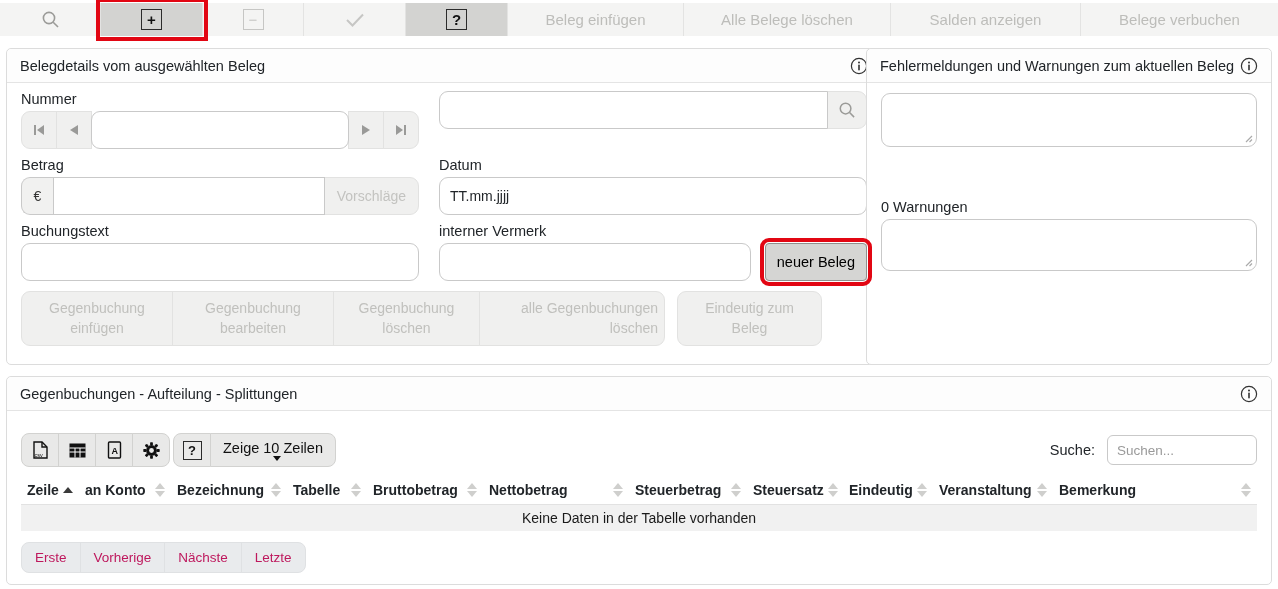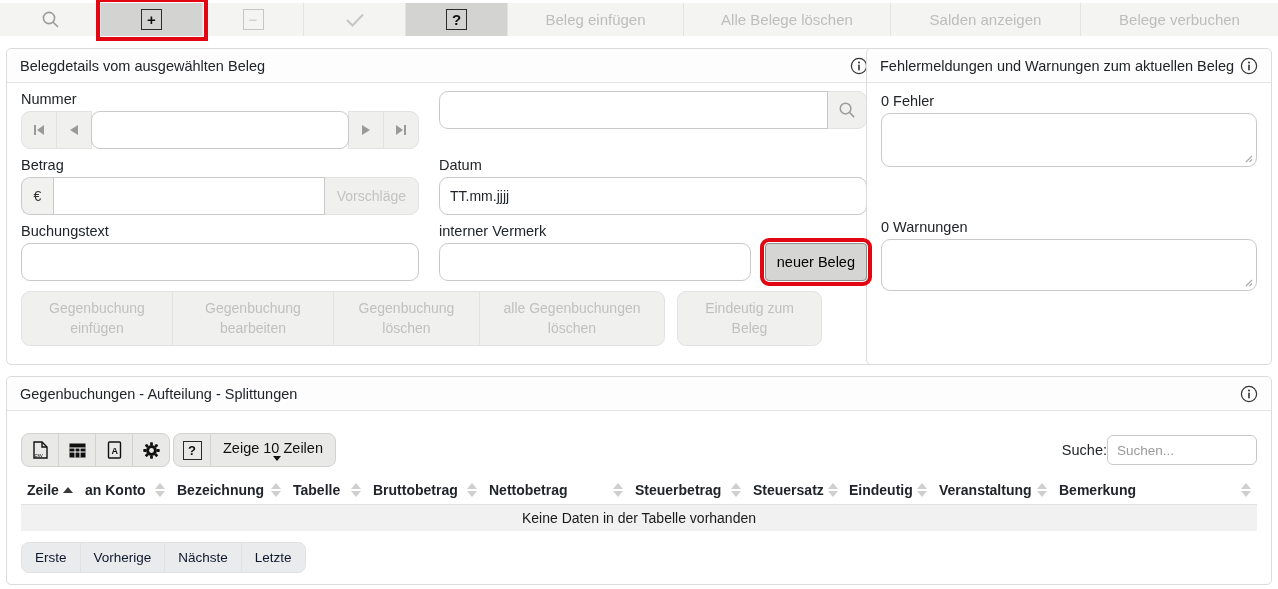--- a/index.html
+++ b/index.html
@@ -45,21 +45,21 @@
   .prefix{width:32px; height:38px; background:#f1f1f0; border:1px solid var(--input-border); border-right:none; border-radius:9px 0 0 9px; display:flex; align-items:center; justify-content:center; color:#333; flex:0 0 auto;}
   .igroup .ctl.midflat{border-radius:0; margin:0;}
   .endbtn{height:38px; padding:0 12px; background:var(--btn-bg); border:1px solid var(--btn-border); border-radius:0 9px 9px 0; color:#c3c3c0; display:flex; align-items:center; font-size:14px; flex:0 0 auto; margin-left:-1px; cursor:default;}
 
   .neu-btn{flex:0 0 auto; margin-left:14px; height:38px; padding:0 11px; background:#d5d5d3; border:1px solid #8f8f8d; border-radius:4px; font-size:14.5px; color:#000; cursor:pointer; outline:4px solid var(--red); outline-offset:1px; position:relative; z-index:5; font-family:inherit;}
 
   .actions{display:flex; margin-top:4px;}
   .abtn{background:var(--btn-bg); border:1px solid var(--btn-border); color:#c0c0bd; text-align:center; font-size:14px; line-height:1.45; padding:6px 6px; cursor:default;}
   .abtn + .abtn{margin-left:-1px;}
   .abtn.gfirst{border-radius:9px 0 0 9px;}
-  .abtn.glast{border-radius:0 9px 9px 0;}
+  .abtn.glast{border-radius:0 9px 9px 0;text-align:right;}
   .abtn.solo{border-radius:9px; margin-left:12px;}
   .abtn span{display:block;}
 
   
   .meld-body{padding:10px 14px 0;}
   .meld-body label{display:block; margin-bottom:4px; font-size:14.5px;}
   .ta-wrap{position:relative; margin-bottom:52px;}
   .ta-wrap:last-child{margin-bottom:0;}
   textarea.ctl{height:54px; resize:none; padding:6px 10px; display:block;}
   .grip{position:absolute; right:4px; bottom:4px; width:10px; height:10px; pointer-events:none;}
@@ -69,36 +69,36 @@
   .gg-toolbar{display:flex; align-items:center;}
   .tb-group{display:flex; height:34px;}
   .tb-btn{min-width:38px; height:34px; background:#e9e9e8; border:1px solid #d2d2d0; display:flex; align-items:center; justify-content:center; cursor:pointer; color:#111;}
   .tb-btn + .tb-btn{margin-left:-1px;}
   .tb-btn.gfirst{border-radius:8px 0 0 8px;}
   .tb-btn.glast{border-radius:0 8px 8px 0;flex-direction:column;}
   .tb-gap{width:3px;}
   .tb-btn.ddl{padding:0 12px; font-size:14.5px;}
   .caret{width:0; height:0; border-left:4px solid transparent; border-right:4px solid transparent; border-top:5px solid #111; margin-left:8px;}
   .gg-search{margin-left:auto; display:flex; align-items:center;}
-  .gg-search label{font-size:14.5px; margin-right:0;}
+  .gg-search label{font-size:14.5px; margin-right:12px;}
   .gg-search input{width:150px; height:30px; border:1px solid var(--input-border); border-radius:6px; padding:0 9px; font-size:13.5px; font-family:inherit; outline:none;}
   .gg-search input::placeholder{color:#9a9a9a;}
 
   table.gtab{width:100%; border-collapse:collapse; table-layout:fixed; margin-top:9px;}
   .gtab th{font-weight:bold; font-size:14px; text-align:center; padding:6px 6px; border-bottom:1px solid #e2e2e2; cursor:pointer;margin-top:12px;}
   .th-in{display:flex; align-items:center; justify-content:space-between;}
   .sorts{display:inline-flex; flex-direction:column; gap:2px; margin-left:4px;}
   .tri{width:0; height:0; border-left:5px solid transparent; border-right:5px solid transparent;}
   .tri.up{border-bottom:6px solid #cfcfcd;}
   .tri.dn{border-top:6px solid #cfcfcd;}
   .tri.up.on{border-bottom-color:#3a3a3a;}
   .empty-row td{background:#f1f1f1; text-align:center; padding:5px 0; font-size:14px; color:#1a1a1a;}
 
   .pager{display:flex; margin-top:11px;}
-  .pg-btn{height:31px; padding:0 13px; background:#e9ebed; border:1px solid #dfe1e3; display:flex; align-items:center; font-size:13.5px; color:#0f172a; cursor:default;}
+  .pg-btn{height:31px; padding:0 13px; background:#e9ebed; border:1px solid #dfe1e3; display:flex; align-items:center; font-size:13.5px; color:#be185d; cursor:default;}
   .pg-btn + .pg-btn{margin-left:-1px;}
   .pg-btn.gfirst{border-radius:8px 0 0 8px;}
   .pg-btn.glast{border-radius:0 8px 8px 0;}
 </style>
 </head>
 <body>
 
 <div class="topbar">
   <div class="tseg" style="flex:0 0 101px">
     <svg width="19" height="19" viewBox="0 0 19 19">
@@ -239,21 +239,20 @@
     <span>Fehlermeldungen und Warnungen zum aktuellen Beleg</span>
     <span class="info-ic">
       <svg width="18" height="18" viewBox="0 0 18 18">
           <circle cx="9" cy="9" r="7.6" fill="none" stroke="#333" stroke-width="1.2"></circle>
           <circle cx="9" cy="5.4" r="1" fill="#333"></circle>
           <rect x="8.2" y="7.6" width="1.6" height="6" rx="0.8" fill="#333"></rect>
         </svg>
     </span>
   </div>
   <div class="meld-body">
-    <label>0 Fehler</label>
     <div class="ta-wrap">
       <textarea class="ctl" style=""></textarea>
       <svg class="grip" viewBox="0 0 10 10">
           <path d="M9 3 L3 9 M9 6.5 L6.5 9" stroke="#aaa" stroke-width="1.2" fill="none"></path>
         </svg>
     </div>
     <label>0 Warnungen</label>
     <div class="ta-wrap">
       <textarea class="ctl" style="height: 52px;"></textarea>
       <svg class="grip" viewBox="0 0 10 10">

